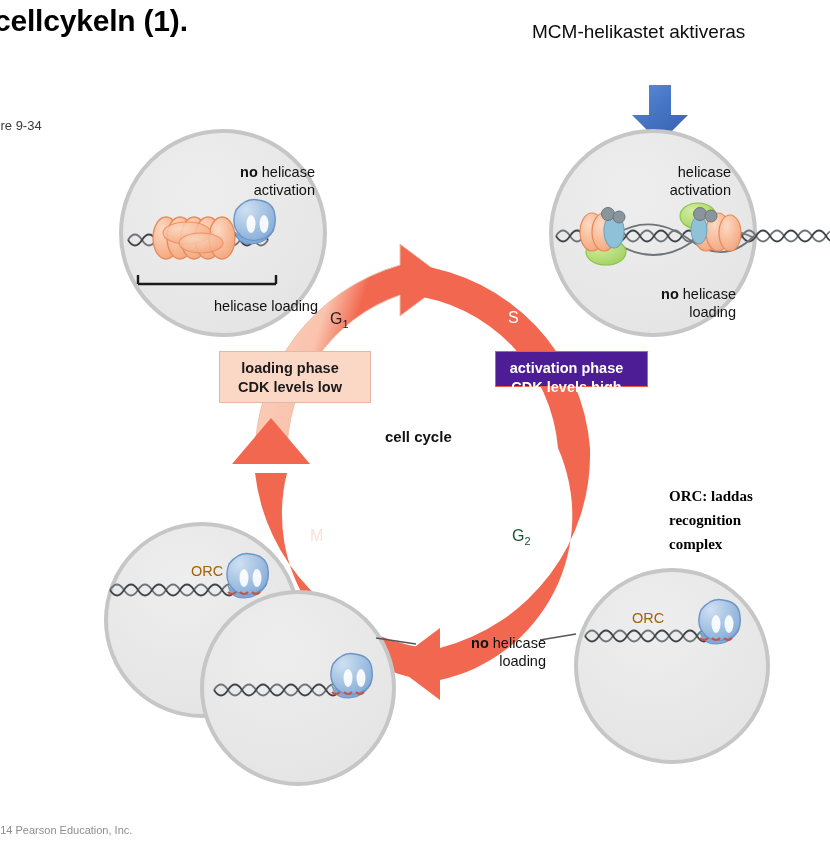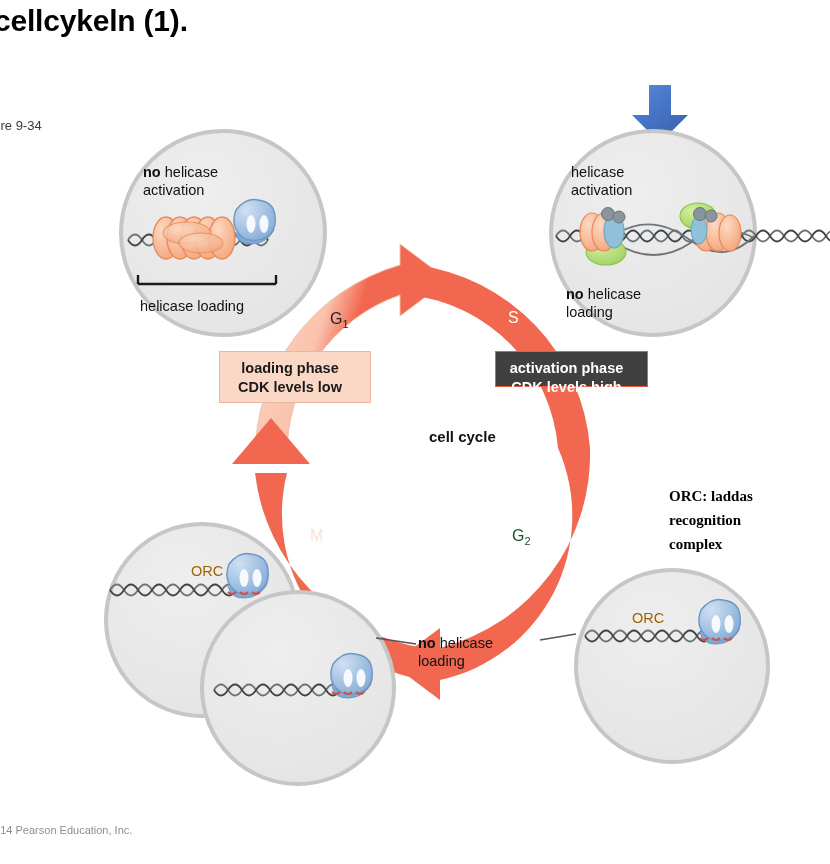--- a/index.html
+++ b/index.html
@@ -62,45 +62,44 @@
     box-sizing: border-box;
     white-space: nowrap;
   }
   #loading-phase-box {
     left: 219px; top: 351px; width: 152px; height: 52px;
     background: #fbd7c6; color: #1a1a1a;
     border: 1px solid #e8b7a2;
   }
   #activation-phase-box {
     left: 495px; top: 351px; width: 153px; height: 36px;
-    background: #404040; color: #ffffff;
+    background: #4c1d95; color: #ffffff;
     border: 1px solid #ec5a40;
   }
 
   
   .phase-letter {
     font-size: 16px; font-weight: normal;
     white-space: nowrap;
   }
   .phase-letter sub { font-size: 11px; }
   #label-g1 { left: 330px; top: 310px; color: #1f1f1f; }
   #label-s  { left: 508px; top: 309px; color: #ffffff; }
   #label-m  { left: 310px; top: 527px; color: #fbe2d6; }
   #label-g2 { left: 512px; top: 527px; color: #14532d; }
   #label-cell-cycle {
     left: 385px; top: 428px;
     font-size: 15px; font-weight: bold; color: #111;
     white-space: nowrap;
-    margin-left: 44px;
   }
 
   
   .circle-caption {
     font-size: 14.5px; line-height: 18px;
-    text-align: left; color: #111;
+    text-align: right; color: #111;
     white-space: nowrap;
   }
   .circle-caption b { font-weight: bold; }
   #cap-tl-top   { left: 143px; top: 163px; width: 172px; }
   #cap-tl-bot   { left: 140px; top: 297px; width: 178px; }
   #cap-tr-top   { left: 571px; top: 163px; width: 160px; }
   #cap-tr-bot   { left: 566px; top: 285px; width: 170px; }
   #cap-no-load  { left: 418px; top: 634px; width: 128px; }
   .orc-tag {
     font-size: 14.5px; color: #a16207; white-space: nowrap;
@@ -108,20 +107,21 @@
   #orc-tag-bl { left: 191px; top: 563px; }
   #orc-tag-br { left: 632px; top: 610px; }
 </style>
 </head>
 <body>
 
 <div class="abs" id="slide-title">cellcykeln (1).</div>
 <div class="abs" id="figure-label">gure 9-34</div>
 
 <div class="abs" id="top-annotation">
+  <div>MCM-helikastet aktiveras</div>
 </div>
 
 <div class="abs" id="blue-arrow">
   <svg width="64" height="62" viewBox="0 0 64 62">
     <defs>
       <linearGradient id="bluegrad" x1="0" y1="0" x2="0.75" y2="1">
         <stop offset="0%" stop-color="#5b8bd4"></stop>
         <stop offset="55%" stop-color="#4472c4"></stop>
         <stop offset="100%" stop-color="#3a63ad"></stop>
       </linearGradient>

